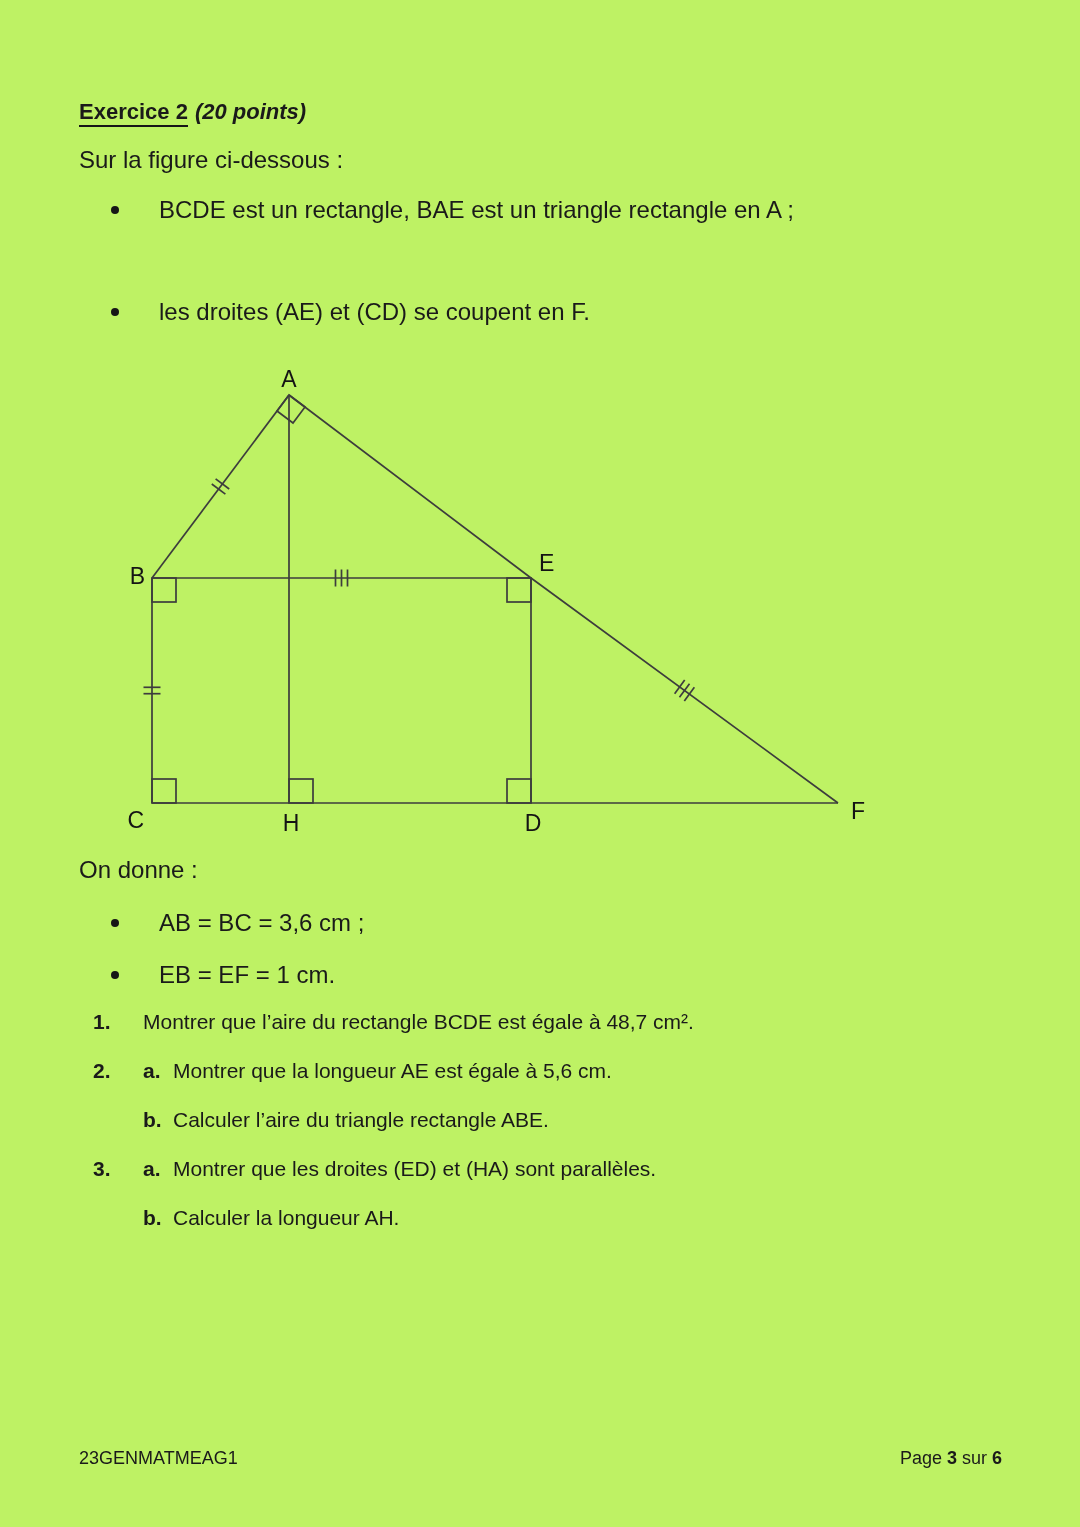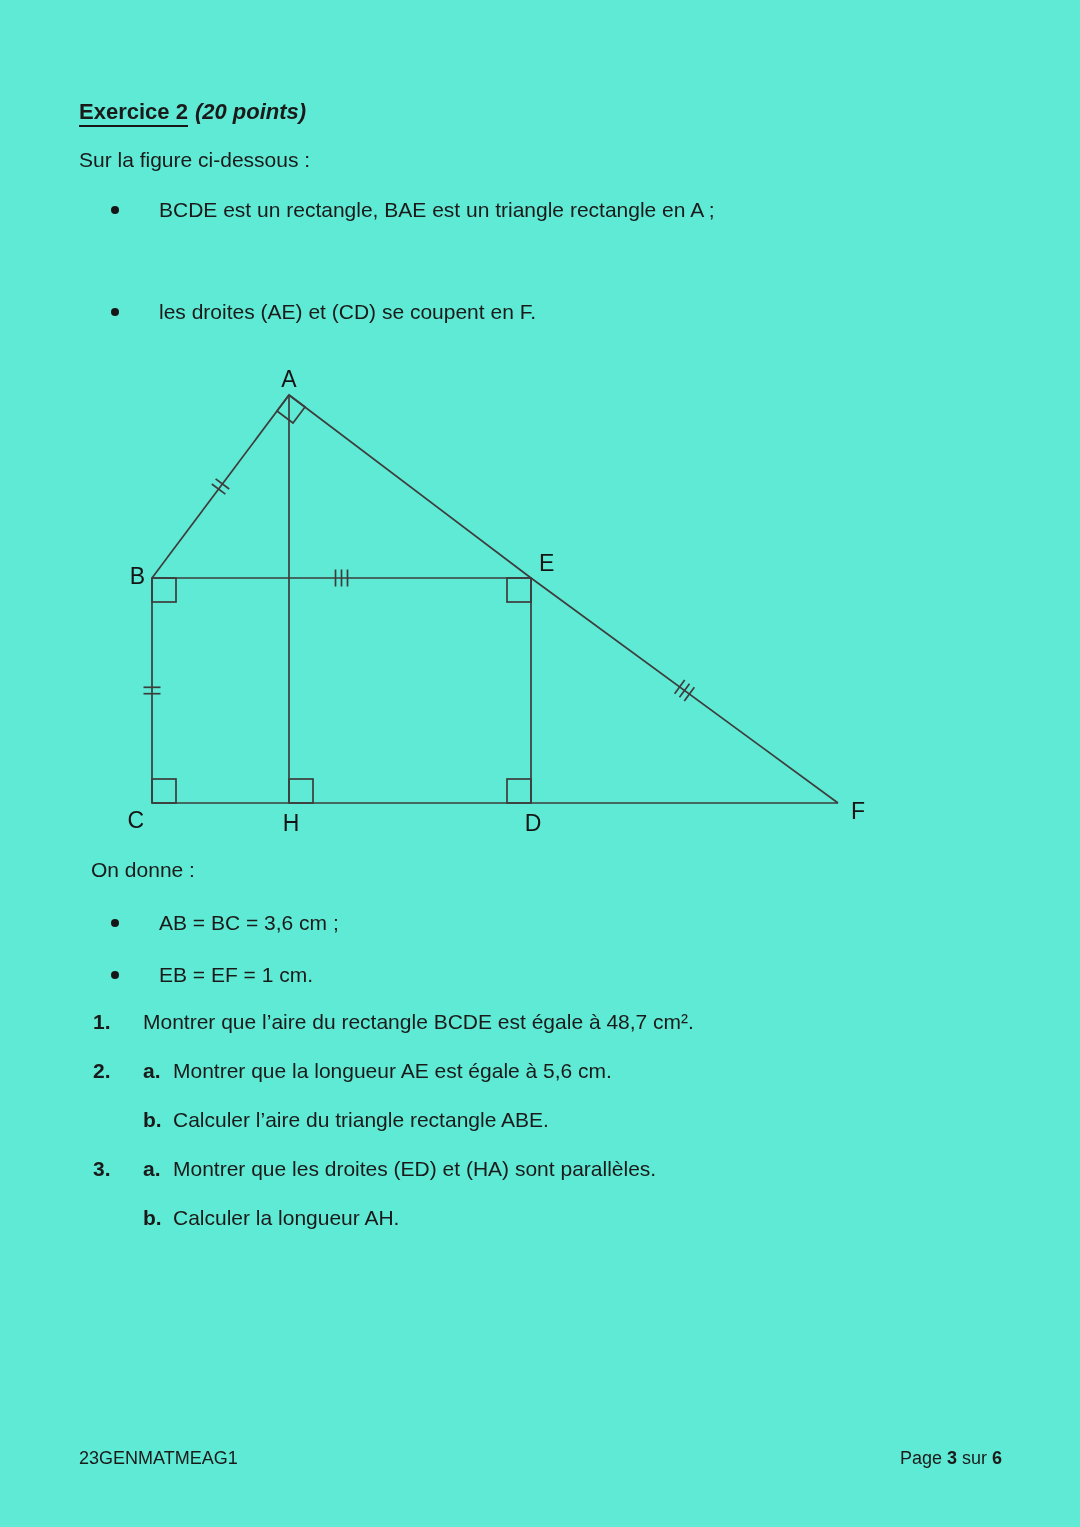--- a/index.html
+++ b/index.html
@@ -1,37 +1,37 @@
 <!DOCTYPE html>
 <html><head>
 <meta charset="utf-8">
 <style>
   html, body { margin: 0; padding: 0; background: #ffffff; }
   .page {
     position: relative;
     width: 1080px;
     height: 1527px;
-    background: #5eead4;
+    background: #bef264;
     font-family: "Liberation Sans", sans-serif;
     color: #1a1a1a;
     overflow: hidden;
   }
   .abs { position: absolute; }
   .heading { left: 79px; top: 99px; font-size: 22px; font-weight: bold; white-space: nowrap; }
   .heading .title { border-bottom: 2px solid #161616; padding-bottom: 1px; }
   .heading .points { font-style: italic; margin-left: 7px; }
-  .bodytext { font-size: 21px; line-height: 26px; white-space: nowrap; }
+  .bodytext { font-size: 24px; line-height: 26px; white-space: nowrap; }
   .intro { left: 79px; top: 147px; }
   .bullet-row { left: 111px; }
   .dot {
     display: inline-block; width: 8px; height: 8px; border-radius: 50%;
     background: #161616; vertical-align: middle; margin-right: 0; margin-top: -3px;
   }
   .bullet-row .btext { margin-left: 40px; }
-  .on-donne { left: 79px; top: 857px; margin-left: 12px; }
+  .on-donne { left: 79px; top: 857px; }
   .q-row { left: 93px; font-size: 21px; white-space: nowrap; }
   .qnum { display: inline-block; width: 50px; font-weight: bold; }
   .qsub { display: inline-block; width: 30px; font-weight: bold; }
   .figure-wrap { left: 60px; top: 365px; width: 820px; height: 480px; }
   svg text {
     font-family: "Liberation Sans", sans-serif;
     font-size: 23px; fill: #141414; font-weight: 500;
   }
   .footer { top: 1448px; font-size: 18px; white-space: nowrap; }
   .footer-left { left: 79px; }

